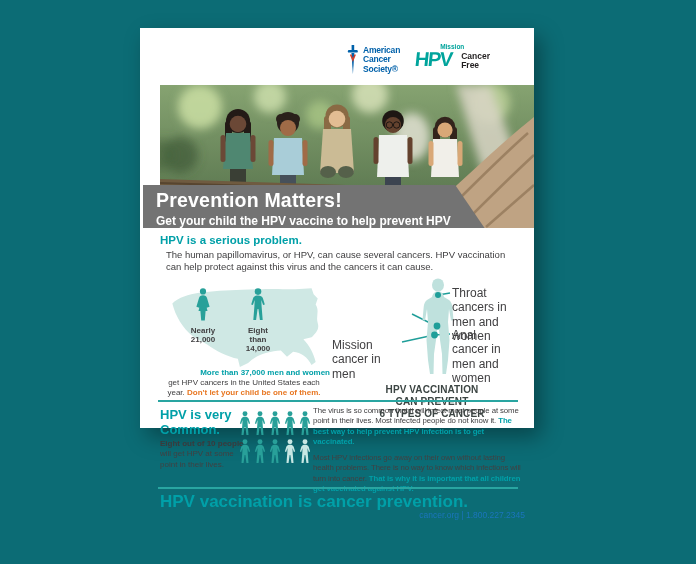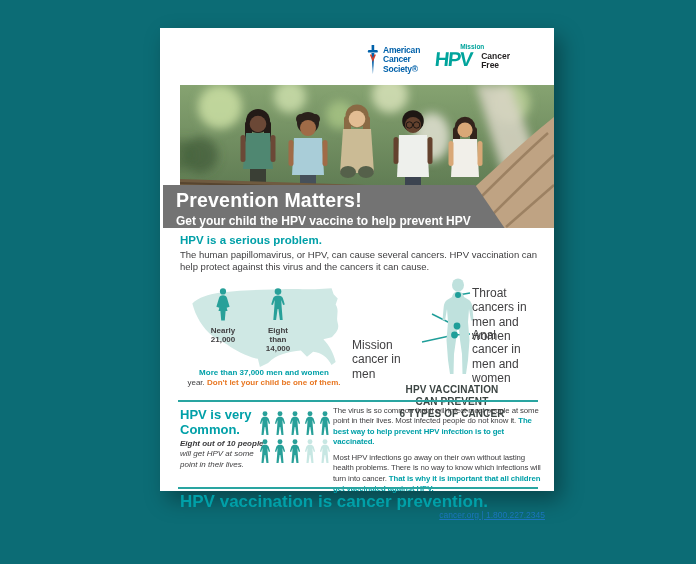--- a/index.html
+++ b/index.html
@@ -1,19 +1,19 @@
 <!DOCTYPE html>
 <html><head>
 <meta charset="utf-8">
 <style>
   * { margin:0; padding:0; box-sizing:border-box; }
   html,body { width:696px; height:564px; }
   body { font-family:"Liberation Sans", sans-serif; }
   .stage { position:relative; width:696px; height:564px; background:#0c6c75; overflow:hidden; }
-  .flyer { position:absolute; left:160px; top:28px; width:394px; height:463px; background:#ffffff;
+  .flyer { position:absolute; left:140px; top:28px; width:394px; height:400px; background:#ffffff;
            box-shadow:7px 9px 20px rgba(0,0,0,0.35);padding-left:25px; }
 
   
   .logos { position:absolute; left:206px; top:13px; display:flex; gap:15px; align-items:center; }
   .acs-logo { display:flex; gap:4px; align-items:center; }
   .acs-text { font-size:8.5px; font-weight:bold; color:#0061aa; line-height:1.08; letter-spacing:-0.2px; }
   .mission-logo { position:relative; width:88px; height:38px; }
   .mission-word { position:absolute; left:25px; top:2px; font-size:6.5px; font-weight:bold; color:#00a49c; }
   .mission-hpv { position:absolute; left:0px; top:7px; font-size:20px; font-weight:800; color:#00a49c;
                  letter-spacing:-1.5px; transform:skewX(-6deg); }
@@ -22,59 +22,59 @@
   
   .photo { position:absolute; left:20px; top:57px; width:374px; height:143px; overflow:hidden; background:#6d8a5c; }
 
   
   .banner { position:absolute; left:3px; top:157px; width:345px; height:43px; background:#737373;
             clip-path:polygon(0 0, 90.5% 0, 99% 100%, 0 100%); padding:4px 0 0 13px; }
   .banner-title { font-size:19.5px; font-weight:800; color:#ffffff; letter-spacing:0.2px; }
   .banner-sub { font-size:12px; font-weight:600; color:#ffffff; margin-top:2px; }
 
   .teal-h { color:#00a0a8; font-weight:800; }
-  .body-txt { color:#414042; }
+  .body-txt { color:#414042;margin-left:6px; }
 
   .serious { position:absolute; left:20px; top:206px; width:360px; }
   .serious .h { font-size:11.5px; }
   .serious .p { font-size:9.5px; line-height:1.28; margin-top:3px; }
 
   
   .map-block { position:absolute; left:18px; top:252px; width:172px; }
   .map-figure { position:absolute; text-align:center; }
   .map-figure .lbl { font-size:8px; font-weight:bold; color:#414042; line-height:1.15; margin-top:1px; }
   .map-caption { position:absolute; top:88px; width:172px; text-align:center; font-size:8px; line-height:1.25; }
-  .map-caption .l1 { color:#00a0a8; font-weight:bold; white-space:nowrap; }
+  .map-caption .l1 { color:#00a0a8; font-weight:bold; white-space:nowrap;text-align:right; }
   .map-caption .l2 { color:#414042; white-space:nowrap; }
   .map-caption .orange { color:#e87722; font-weight:bold; }
 
   
   .body-block { position:absolute; left:192px; top:250px; width:192px; height:145px; }
   .bd-label { position:absolute; font-size:12px; color:#414042; line-height:1.2; }
   .bd-caption { position:absolute; left:14px; top:106px; width:172px; text-align:center;
                 font-size:10px; font-weight:800; color:#3c4543; line-height:1.2; letter-spacing:0.1px; }
   .leader { position:absolute; left:0; top:0; pointer-events:none; }
 
   .divider { position:absolute; left:18px; width:360px; height:2px; background:#29a5a1; }
 
   
   .common-h { position:absolute; left:20px; top:380px; font-size:13px; line-height:1.12; }
-  .common-stat { position:absolute; left:20px; top:411px; width:90px; font-size:8px; line-height:1.3; color:#414042;font-style:italic; }
+  .common-stat { position:absolute; left:20px; top:411px; width:90px; font-size:8px; line-height:1.3; color:#414042; }
   .common-stat b { color:#3a3a3c; }
   .people-grid { position:absolute; left:99px; top:383px; width:76px; display:flex; flex-wrap:wrap; gap:3px 3px; }
   .people-grid svg { display:block; }
   .common-text { position:absolute; left:173px; top:378px; width:213px; font-size:7.8px; line-height:1.32;
                  color:#414042; letter-spacing:-0.1px; }
   .common-text p + p { margin-top:6px; }
   .common-text .tb { color:#00a0a8; font-weight:bold; }
 
   
   .prev-h { position:absolute; left:20px; top:464px; font-size:17px; }
   .prev-body { position:absolute; left:20px; top:479px; width:195px; font-size:8.5px; line-height:1.3; color:#414042; }
-  .contact { position:absolute; right:9px; top:482px; font-size:8.5px; color:#1b75bc;text-decoration:underline; }
+  .contact { position:absolute; right:9px; top:482px; font-size:8.5px; color:#1b75bc; }
 </style>
 </head>
 <body>
 
 <div class="stage">
   <div class="flyer">
 
     <div class="logos">
       <div class="acs-logo">
         <svg width="13" height="32" viewBox="0 0 13 32">
@@ -216,20 +216,21 @@
           <circle cx="7.5" cy="3.4" r="3.1" fill="#28a099"></circle>
           <path d="M2.9,9.6 C3.6,7.8 5.2,7 7.5,7 C9.8,7 11.4,7.8 12.1,9.6 L13.9,15.4 L12.3,16 L10.6,11.2 L10.9,17.3 L11.9,30 H9.3 L7.9,19.8 H7.1 L5.7,30 H3.1 L4.1,17.3 L4.4,11.2 L2.7,16 L1.1,15.4 Z" fill="#28a099"></path>
         </svg>
         <div class="lbl">
           <div>Eight than</div>
           <div>14,000</div>
         </div>
       </div>
       <div class="map-caption">
         <div class="l1">More than 37,000 men and women</div>
+        <div class="l2">get HPV cancers in the United States each</div>
         <div class="l2"><span>year. </span><span class="orange">Don't let your child be one of them.</span></div>
       </div>
     </div>
 
     <div class="body-block">
       <svg class="leader" width="192" height="105" viewBox="0 0 192 105">
         <line x1="106" y1="17" x2="118" y2="15" stroke="#1f9e99" stroke-width="1.4"></line>
         <line x1="104" y1="48" x2="80" y2="36" stroke="#1f9e99" stroke-width="1.4"></line>
         <line x1="102" y1="57" x2="118" y2="56" stroke="#1f9e99" stroke-width="1.4"></line>
         <line x1="102" y1="57" x2="70" y2="64" stroke="#1f9e99" stroke-width="1.4"></line>

